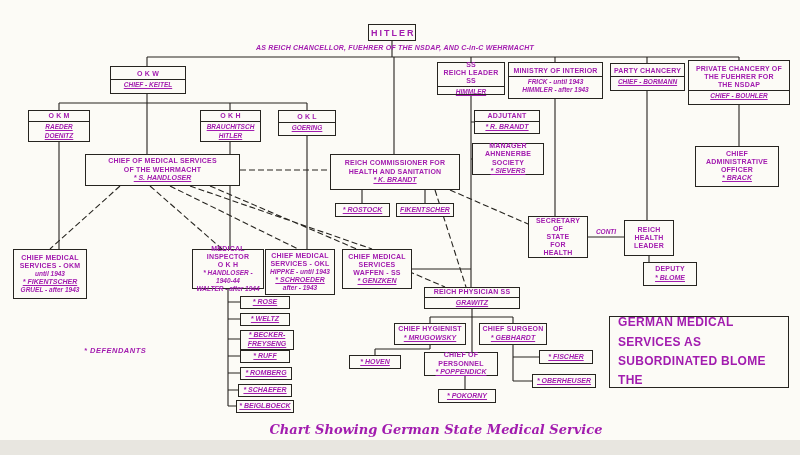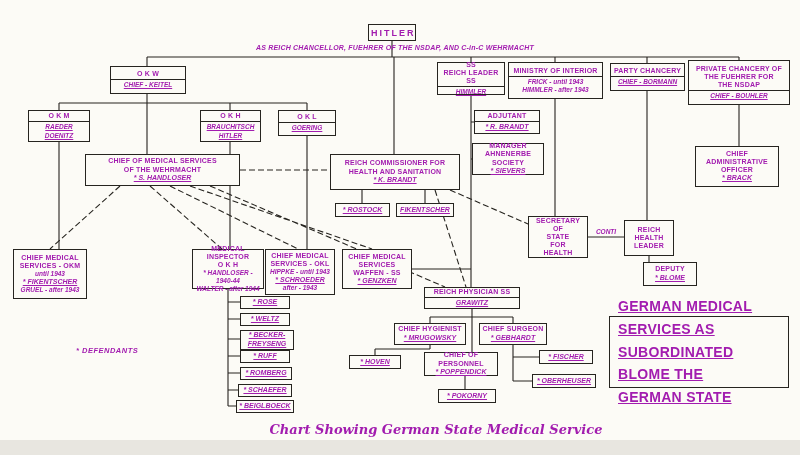--- a/index.html
+++ b/index.html
@@ -9,25 +9,25 @@
   .bx{position:absolute;box-sizing:border-box;border:1px solid #26241f;background:#fcfbf6;
       display:flex;flex-direction:column;justify-content:center;align-items:stretch;
       text-align:center;padding:1px 2px;z-index:2;}
   .a{font-weight:700;font-size:7px;line-height:1.2;letter-spacing:.2px;}
   .as{font-weight:700;font-size:7px;line-height:1.15;letter-spacing:.2px;}
   .b{font-weight:700;font-style:italic;font-size:7px;line-height:1.25;text-decoration:underline;}
   .c{font-weight:600;font-style:italic;font-size:6.5px;line-height:1.2;}
   .n2{font-weight:700;font-style:italic;font-size:6.5px;line-height:1.3;text-decoration:underline;}
   .sep{border-top:1px solid #26241f;margin:1px -2px;height:0;}
   .hit{font-weight:700;font-size:9px;letter-spacing:2px;}
-  .nt{font-weight:700;font-size:14px;line-height:1.62;letter-spacing:.3px;text-align:left;text-decoration:underline;}
+  .nt{font-weight:700;font-size:12px;line-height:1.62;letter-spacing:.3px;text-align:left;}
   .note{padding:5px 8px;justify-content:center;}
   .subtitle{position:absolute;left:240px;top:44px;width:310px;text-align:center;z-index:2;
             font:italic 700 7px "Liberation Sans",sans-serif;letter-spacing:.2px;}
-  .legend{position:absolute;left:76px;top:346px;z-index:2;
+  .legend{position:absolute;left:84px;top:346px;z-index:2;
           font:italic 700 7.5px "Liberation Sans",sans-serif;letter-spacing:.5px;}
   .conti{position:absolute;left:589px;top:228px;width:34px;text-align:center;z-index:3;
          font:italic 700 6.5px "Liberation Sans",sans-serif;}
   .caption{position:absolute;left:0;top:422px;width:100%;text-align:center;z-index:2;
            font:italic 700 13px "DejaVu Serif",serif;margin-left:36px;}
 </style>
 </head>
 <body>
 
 <div class="canvas">
@@ -247,20 +247,19 @@
   <div class="bx" style="left:532px;top:374px;width:64px;height:14px;padding:0 2px">
     <div class="b">* OBERHEUSER</div>
   </div>
   <div class="bx" style="left:438px;top:389px;width:58px;height:14px;padding:0 2px">
     <div class="b">* POKORNY</div>
   </div>
 
   <div class="bx note" style="left:609px;top:316px;width:180px;height:72px">
     <div class="nt">GERMAN MEDICAL SERVICES AS</div>
     <div class="nt">SUBORDINATED BLOME THE</div>
-    <div class="nt">GERMAN STATE</div>
   </div>
 
   <div class="legend">* DEFENDANTS</div>
 
   <div class="caption">Chart Showing German State Medical Service</div>
 
 </div>
 
 </body></html>

